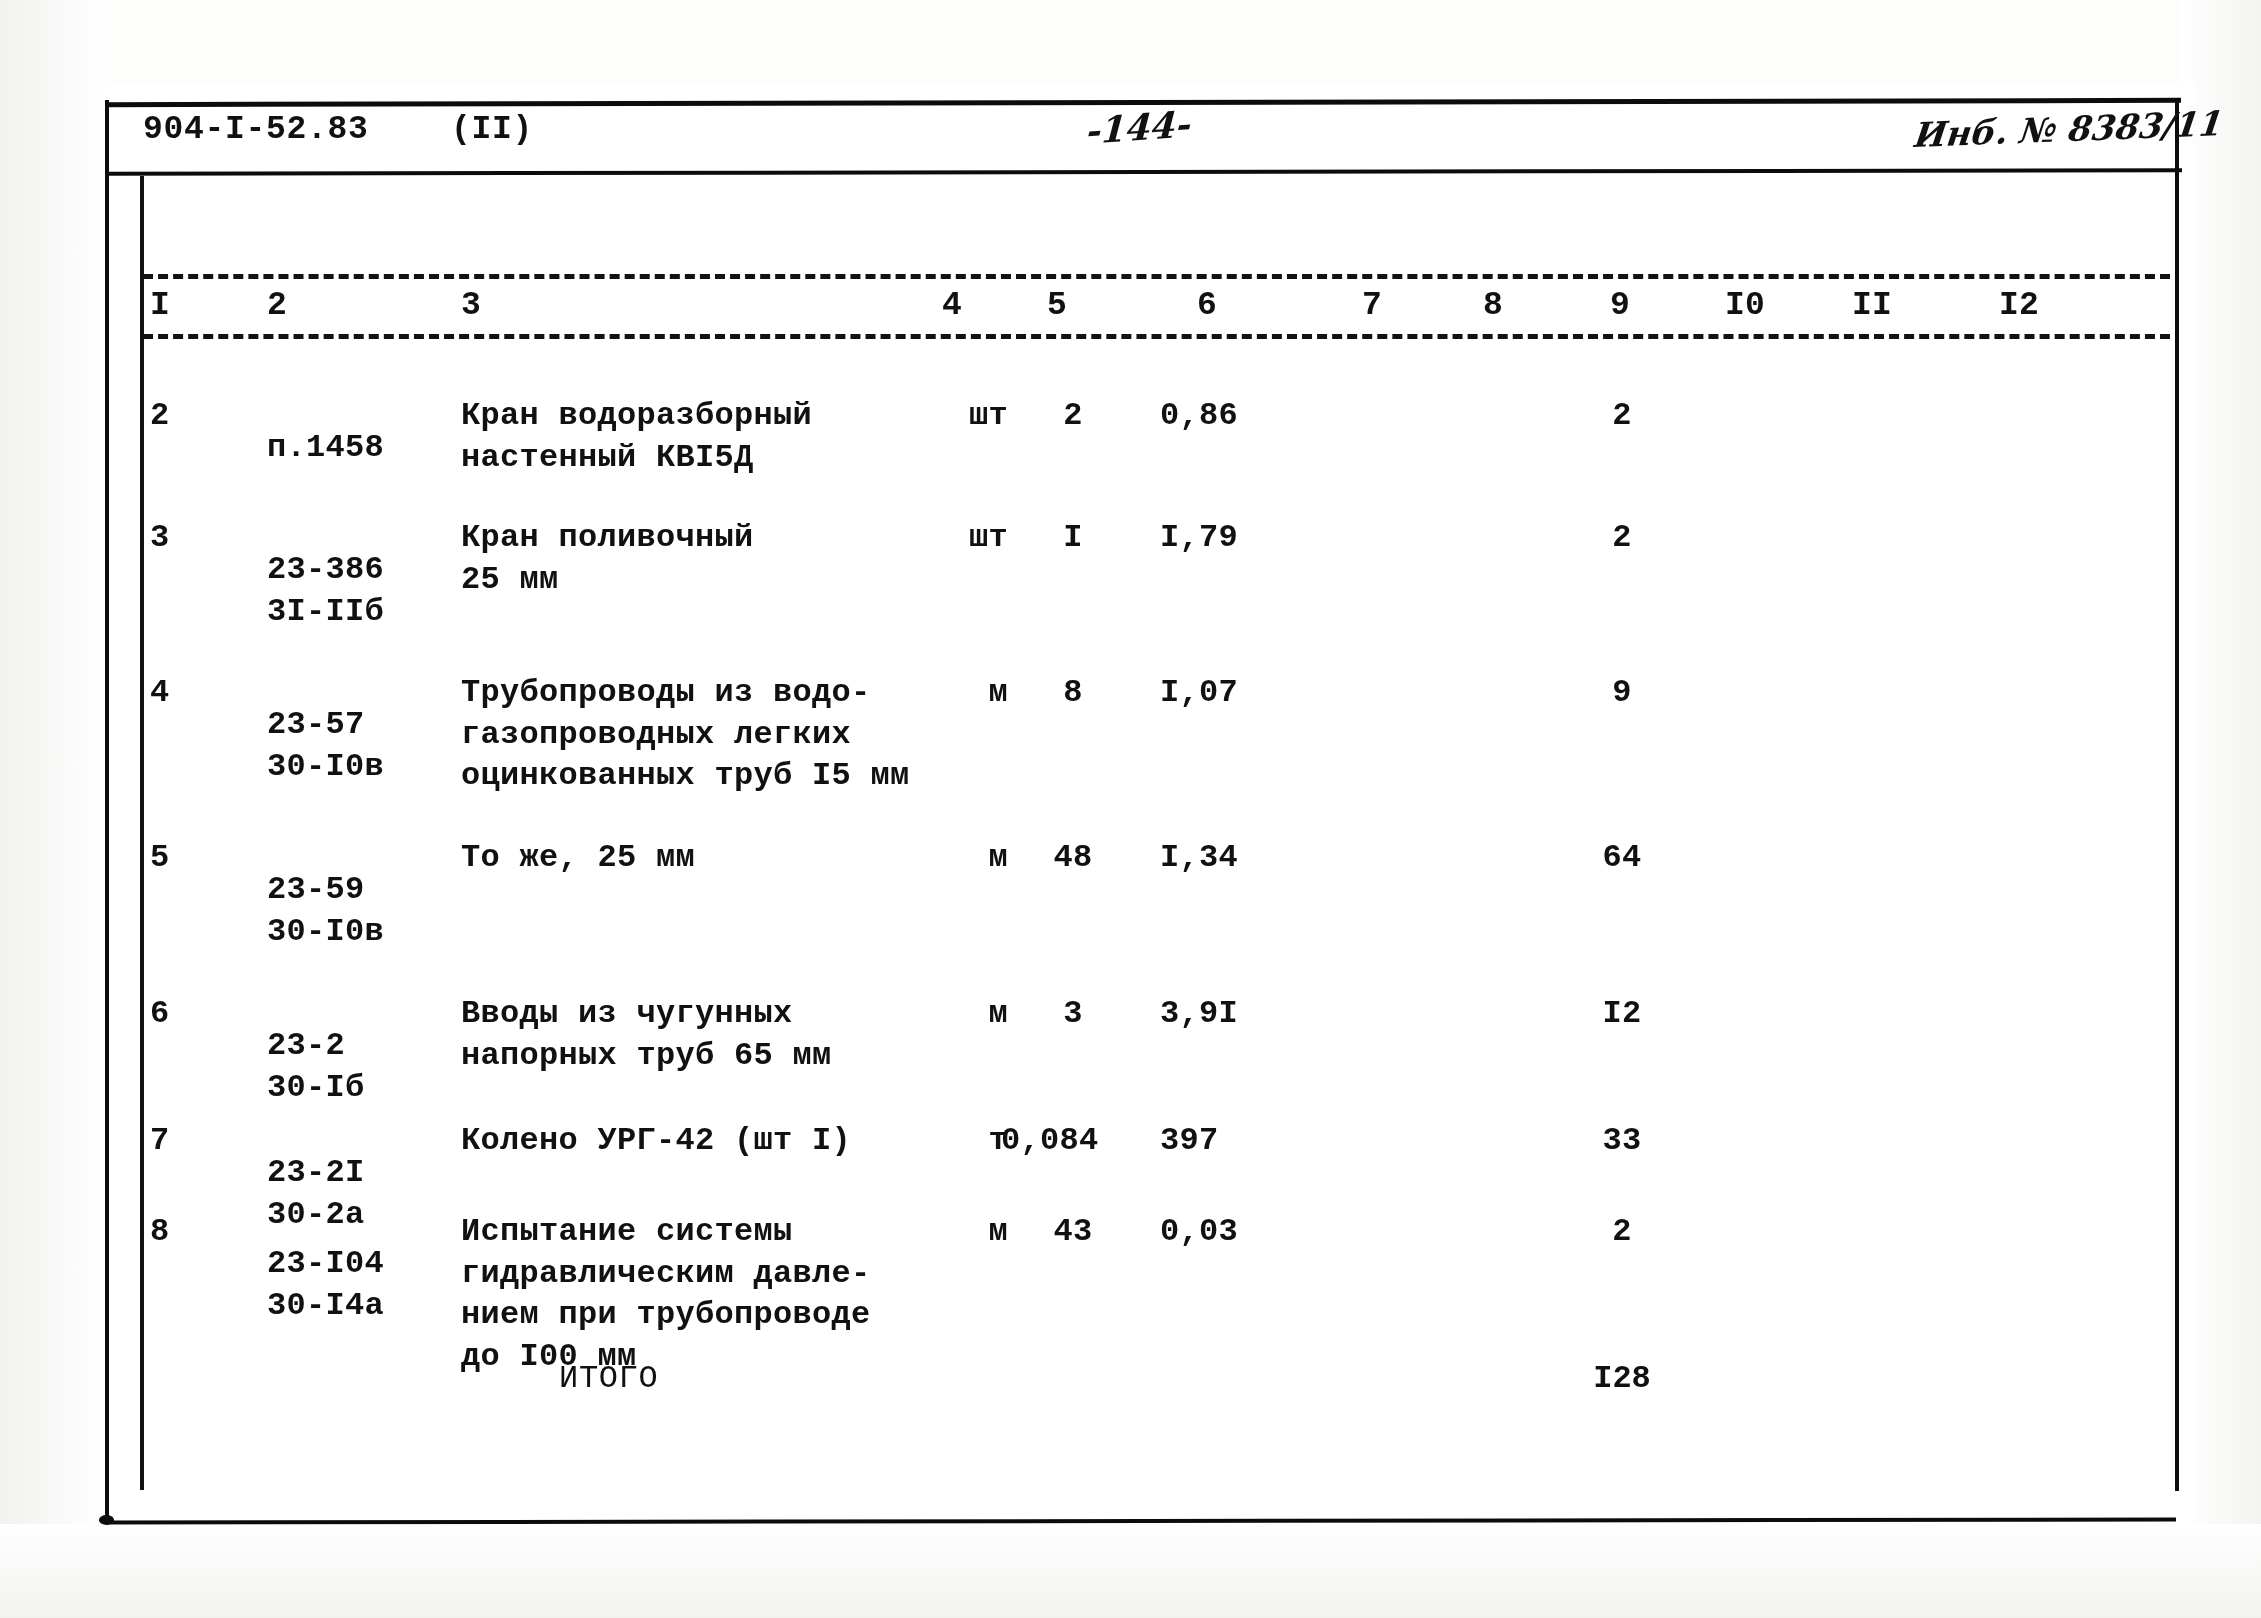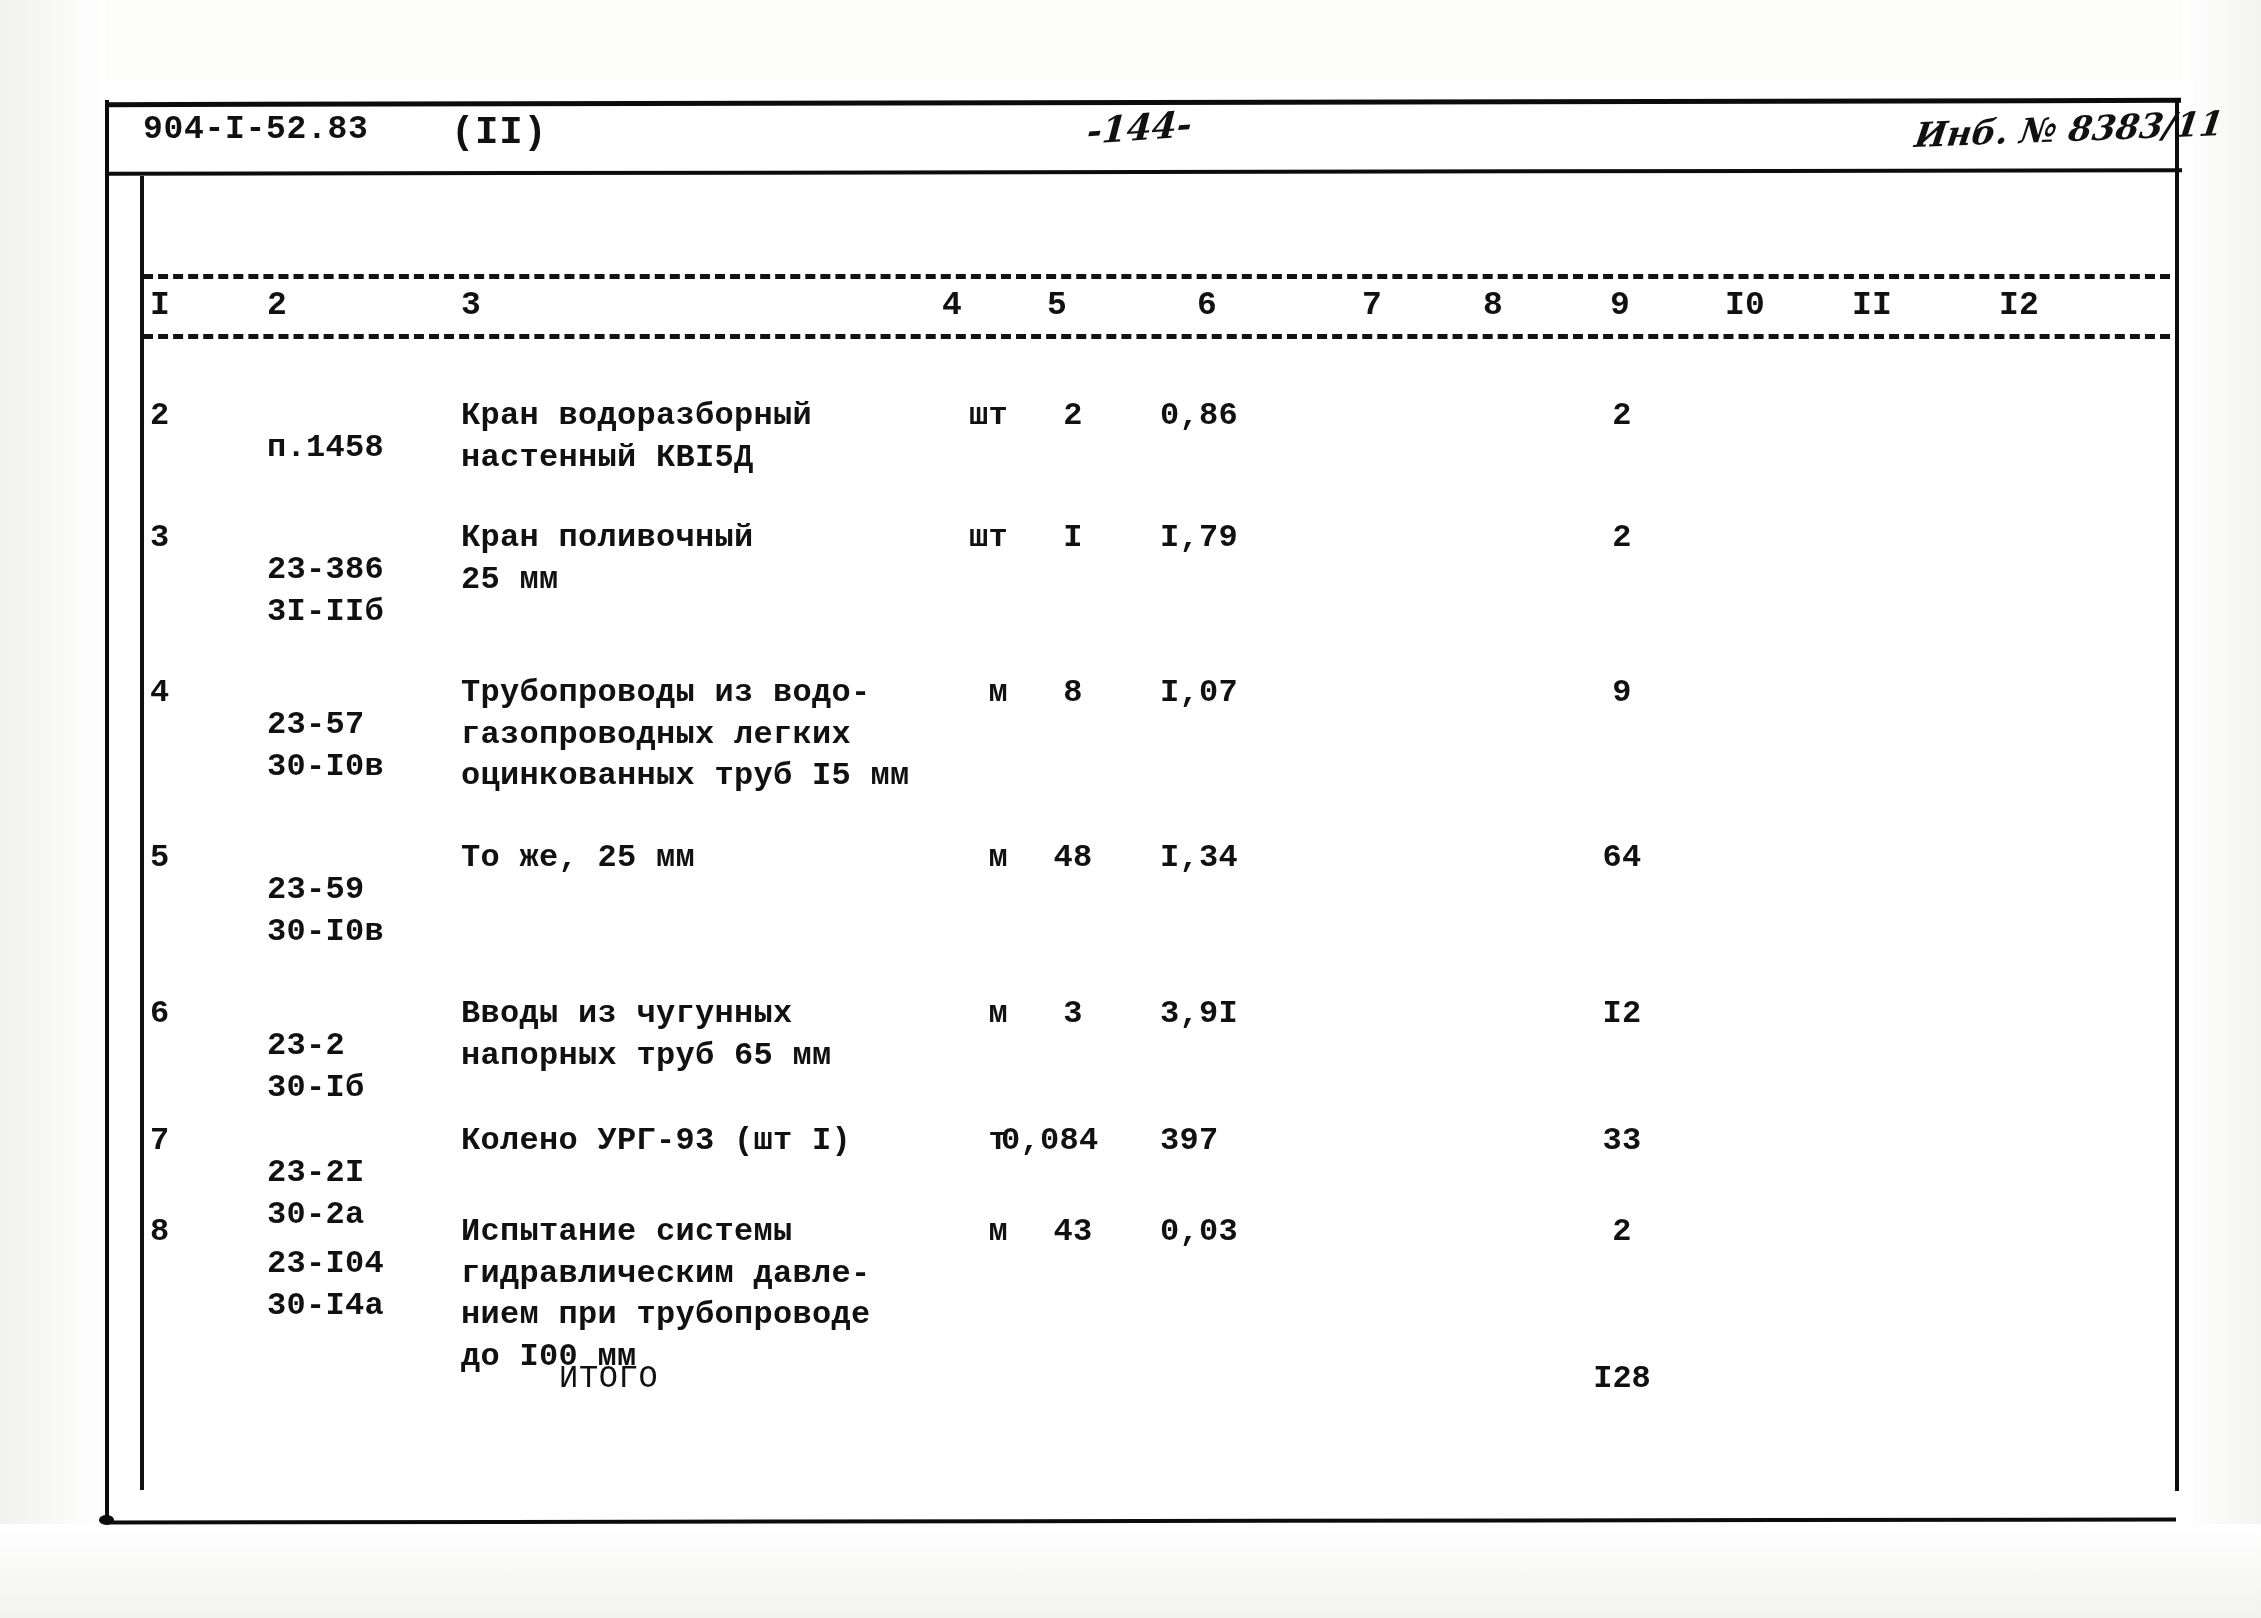--- a/index.html
+++ b/index.html
@@ -111,21 +111,21 @@
     top: 5.6px;
     font-size: 33px;
     letter-spacing: 0.7px;
     font-weight: 700;
     white-space: nowrap;
   }
   .doc-variant {
     position: absolute;
     left: 451px;
     top: 5.6px;
-    font-size: 39px;
+    font-size: 33px;
     letter-spacing: 0.7px;
     font-weight: 700;
     white-space: nowrap;
   }
   .page-number {
     position: absolute;
     left: 1087px;
     top: 1.4px;
     font-family: "DejaVu Serif", serif;
     font-size: 36px;
@@ -356,21 +356,21 @@
         <div class="cell unit">м</div>
         <div class="cell n5">3</div>
         <div class="cell n6">3,9I</div>
         <div class="cell n9">I2</div>
       </div>
 
       <div class="row" style="top:1120px;">
         <div class="cell c1">7</div>
         <div class="cell code">23-2I
 30-2а</div>
-        <div class="cell desc" style="width:531px;">Колено УРГ-93 (шт I)</div>
+        <div class="cell desc" style="width:531px;">Колено УРГ-42 (шт I)</div>
         <div class="cell unit">т</div>
         <div class="cell" style="left:1001px;width:147px;">0,084</div>
         <div class="cell n6">397</div>
         <div class="cell n9">33</div>
       </div>
 
       <div class="row" style="top:1211px;">
         <div class="cell c1">8</div>
         <div class="cell code">23-I04
 30-I4а</div>

